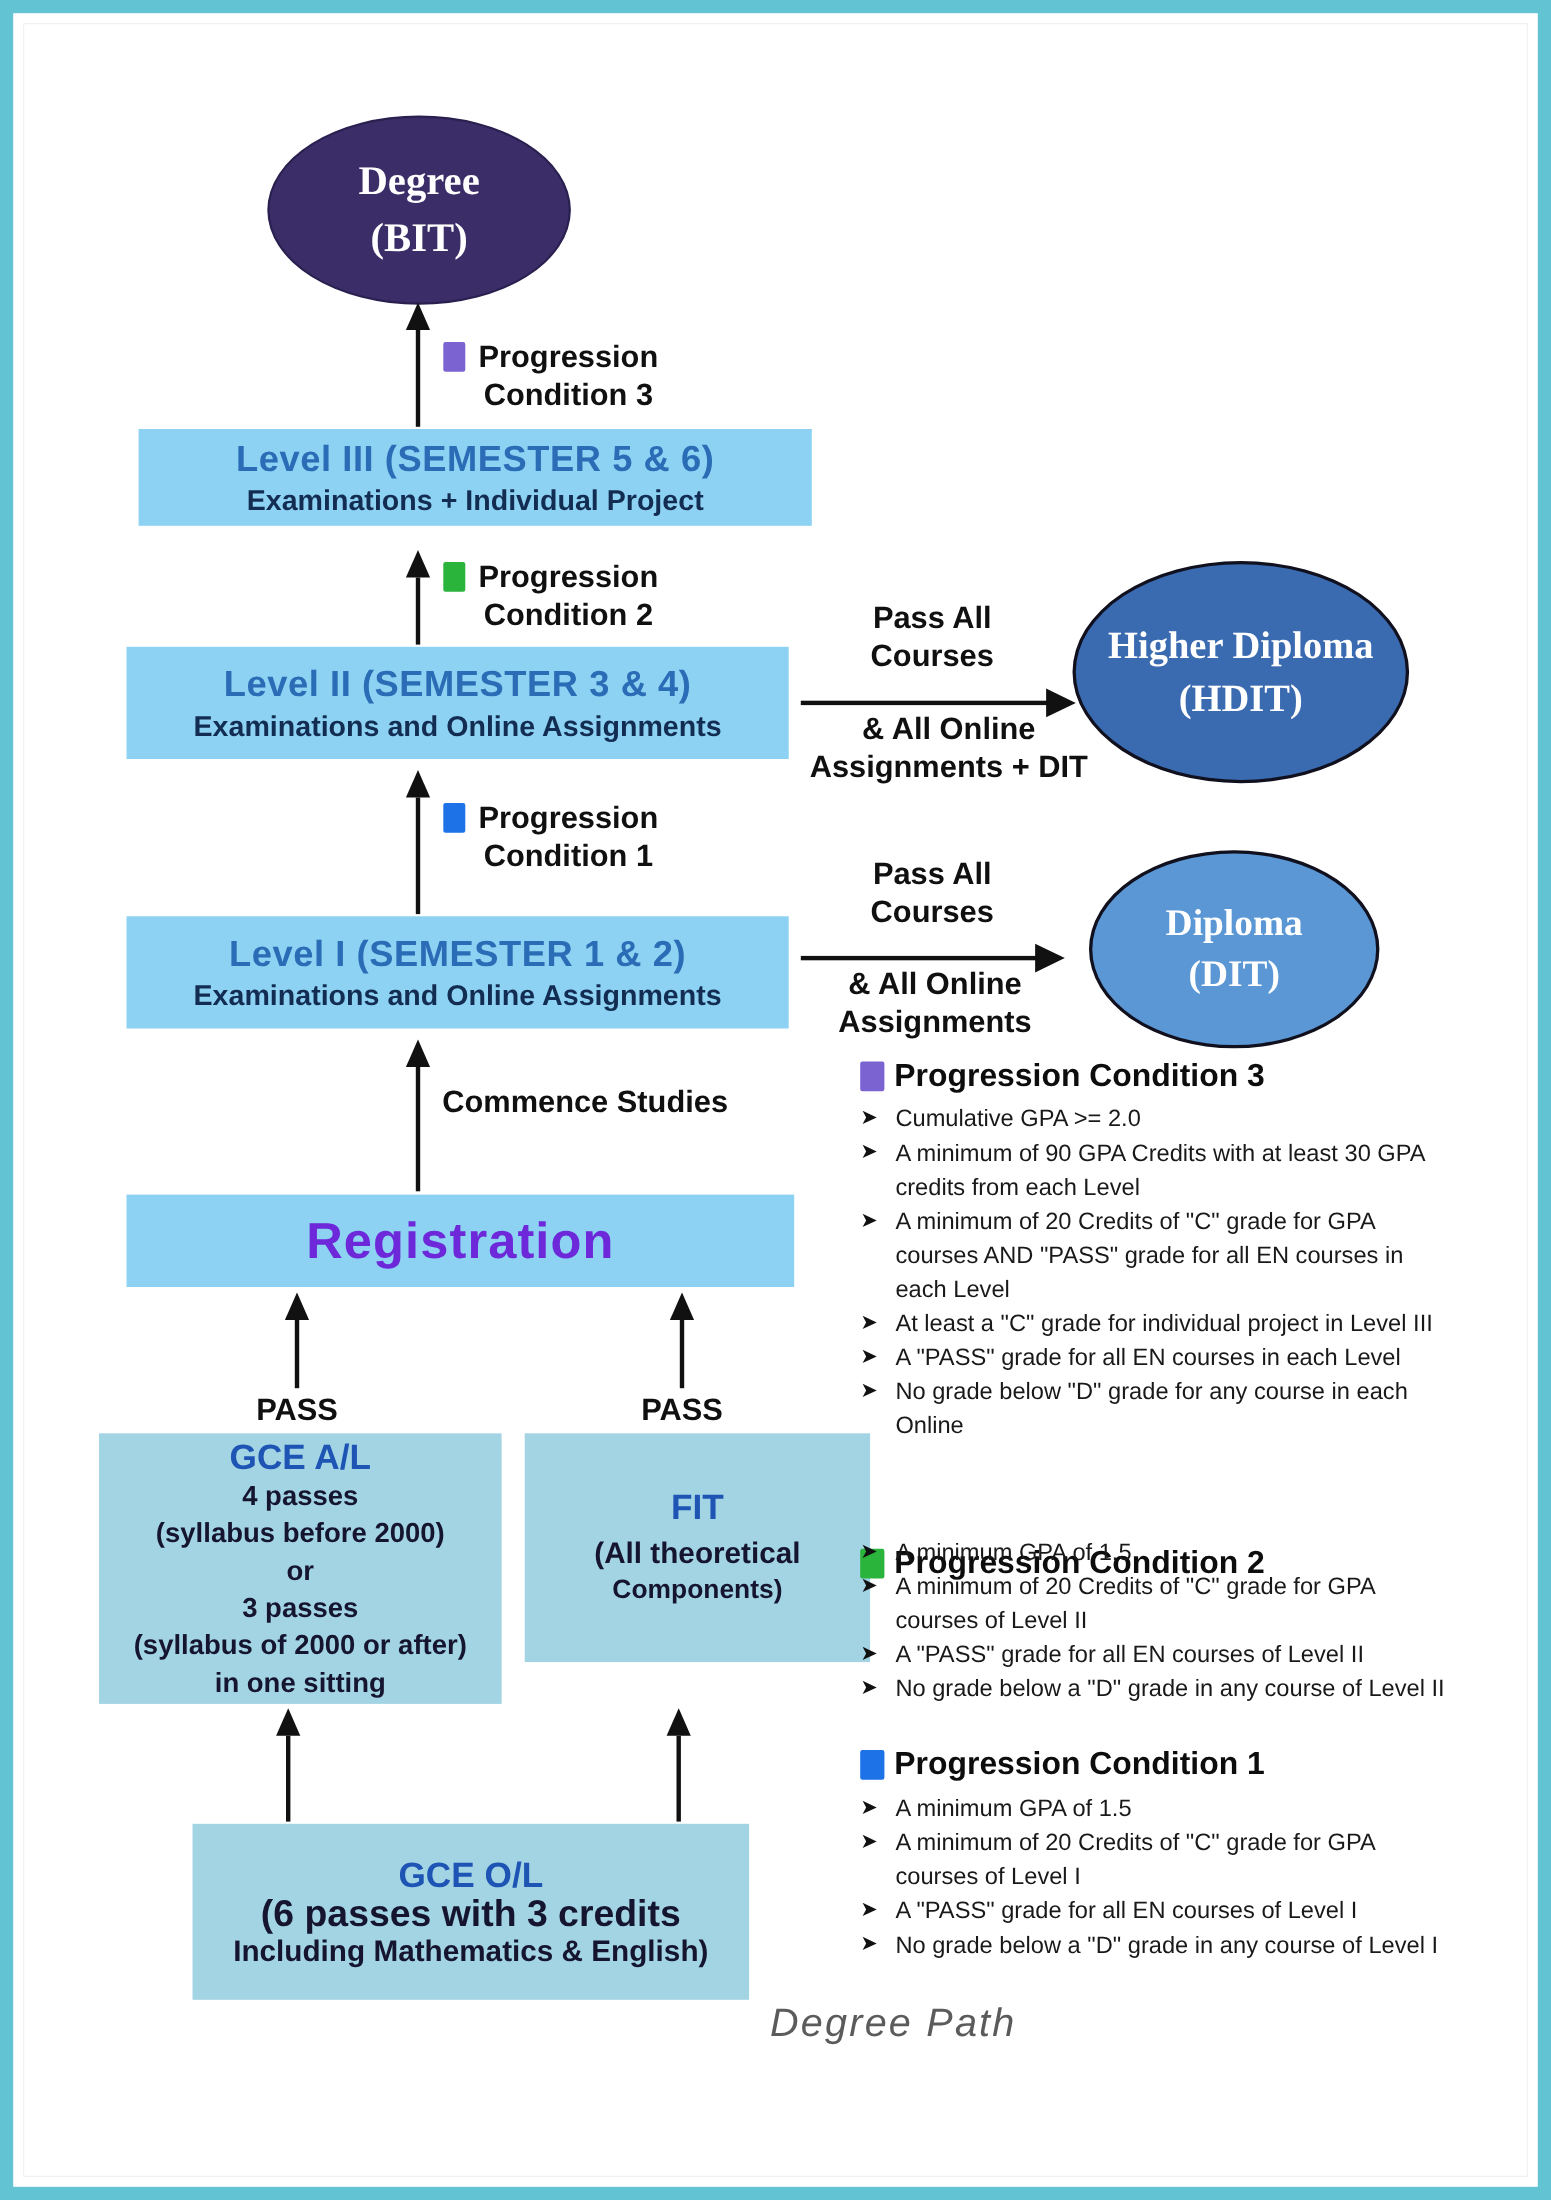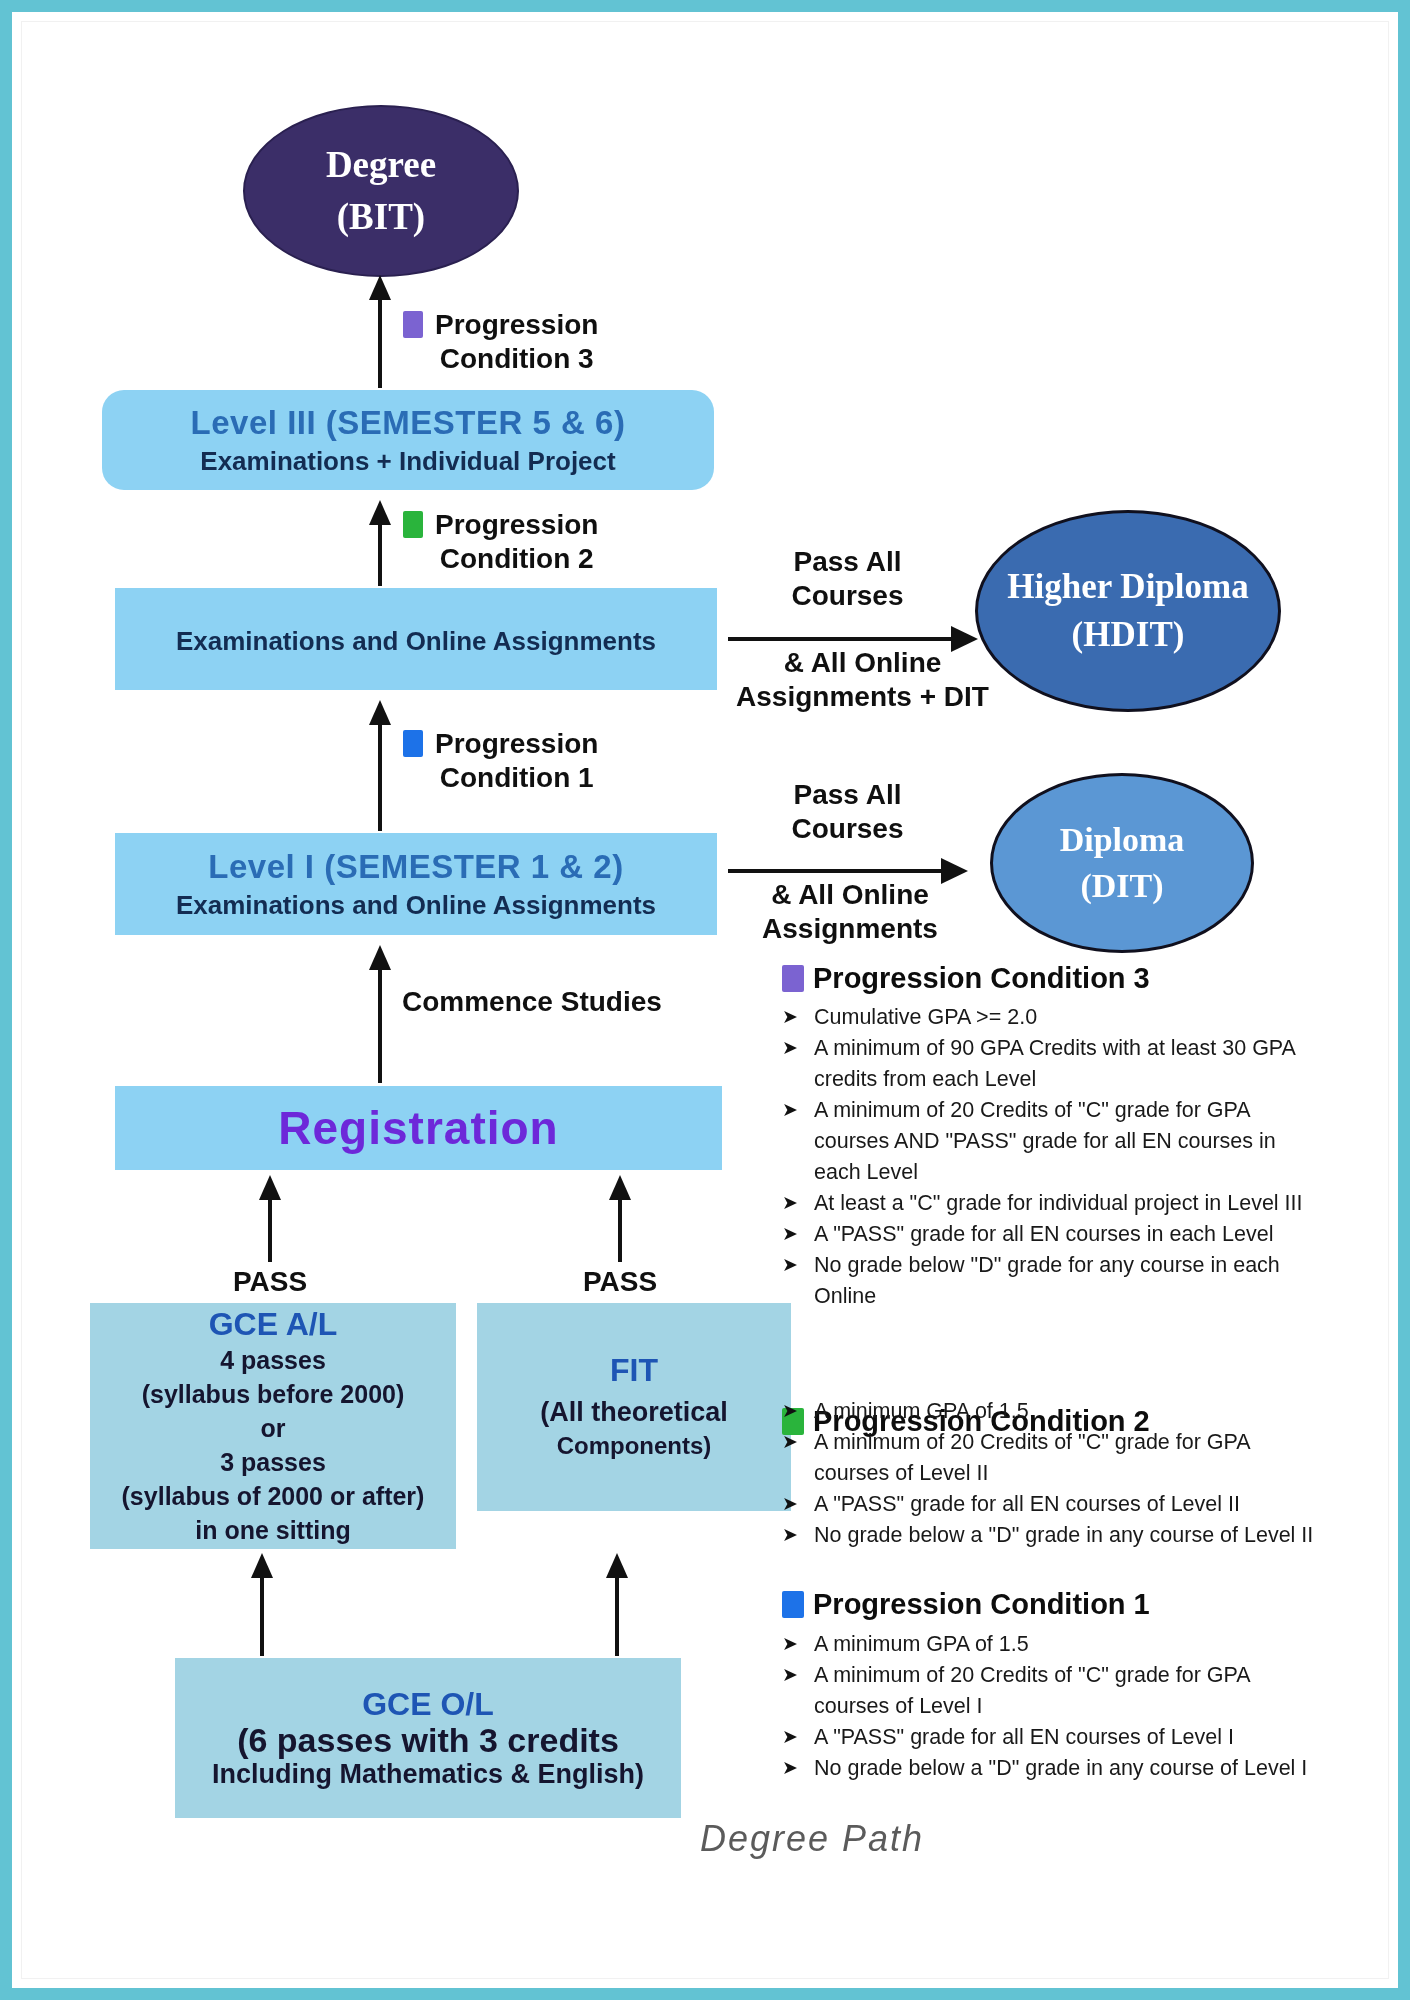--- a/index.html
+++ b/index.html
@@ -72,37 +72,38 @@
   <div class="vstem" style="left:378px;top:300px;height:88px;"></div>
 
   <div class="prog" style="left:403px;top:308px;">
     <span class="sq" style="background: rgb(123, 99, 209);"></span>
     <div class="ptxt">
       <div>Progression</div>
       <div>Condition 3</div>
     </div>
   </div>
 
-  <div class="lvl" style="left:102px;top:390px;width:612px;height:100px;border-radius:22px;">
+  <div class="lvl" style="left:126px;top:390px;width:612px;height:88px;">
     <div class="lvl-title">Level III (SEMESTER 5 &amp; 6)</div>
     <div class="lvl-sub">Examinations + Individual Project</div>
   </div>
 
   <div class="vhead" style="left:369px;top:500px;"></div>
   <div class="vstem" style="left:378px;top:525px;height:61px;"></div>
 
   <div class="prog" style="left:403px;top:508px;">
     <span class="sq" style="background: rgb(42, 180, 60);"></span>
     <div class="ptxt">
       <div>Progression</div>
       <div>Condition 2</div>
     </div>
   </div>
 
   <div class="lvl" style="left:115px;top:588px;width:602px;height:102px;">
+    <div class="lvl-title">Level II (SEMESTER 3 &amp; 4)</div>
     <div class="lvl-sub">Examinations and Online Assignments</div>
   </div>
 
   <div class="route-txt" style="left:755px;top:545px;width:185px;">
     <div>Pass All</div>
     <div>Courses</div>
   </div>
   <div class="hstem" style="left:728px;top:637px;width:224px;"></div>
   <div class="rhead" style="left:951px;top:626px;"></div>
   <div class="route-txt" style="left:725px;top:646px;width:275px;">

